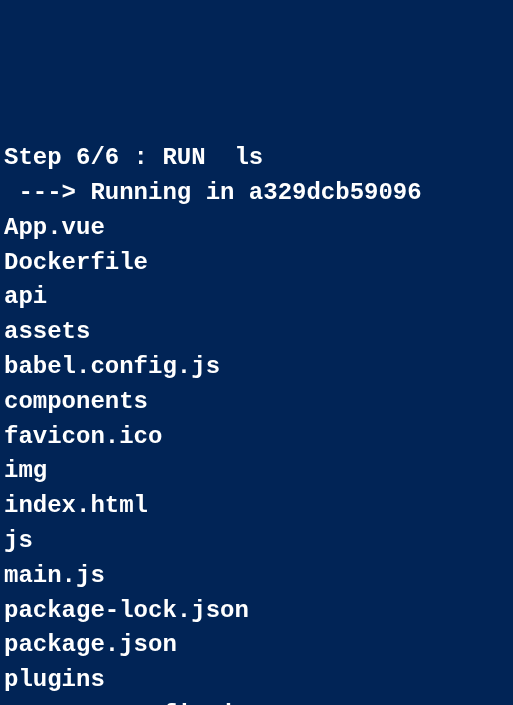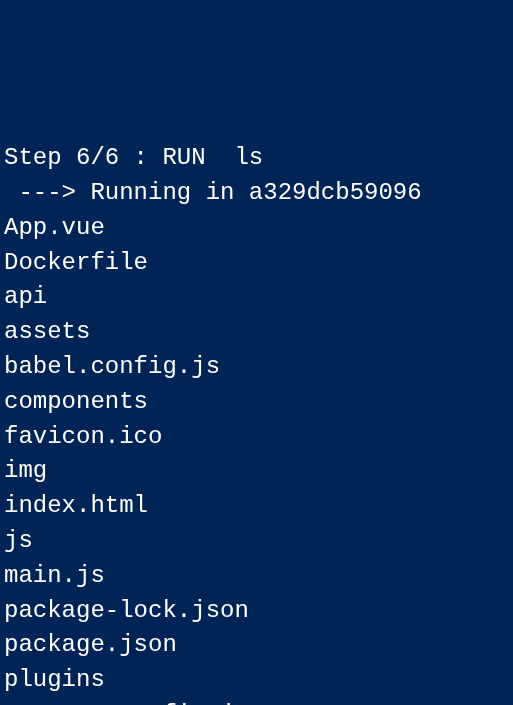--- a/index.html
+++ b/index.html
@@ -1,18 +1,19 @@
 <!DOCTYPE html>
 <html><head>
   <meta charset="utf-8">
   <style>
     * {
       margin: 0;
       padding: 0;
       box-sizing: border-box;
+      font-weight: bold;
     }
     body {
       background-color: #012456;
       color: #ffffff;
       font-family: 'Consolas', 'Courier New', monospace;
       font-size: 24px;
       line-height: 1.45;
       padding: 2px 4px;
       width: 513px;
       height: 705px;

